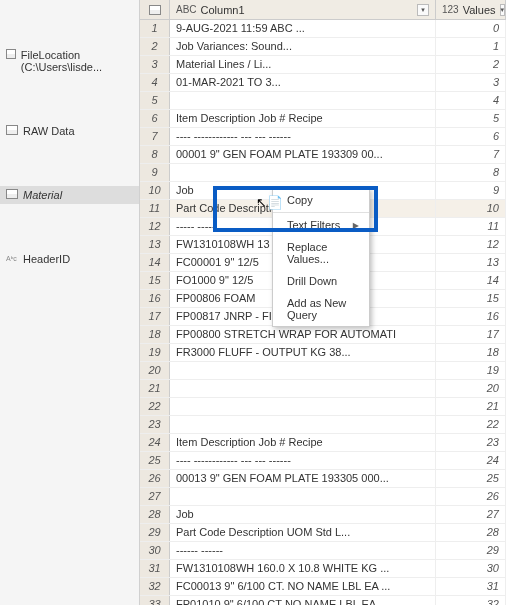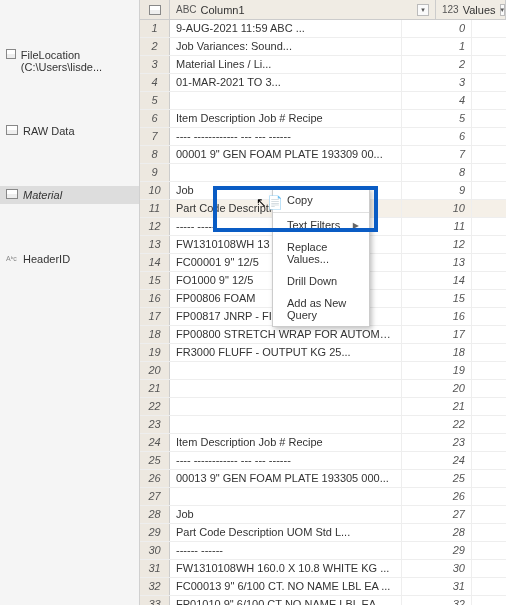--- a/index.html
+++ b/index.html
@@ -16,21 +16,21 @@
 .col-header.col1 { width: 266px; }
 .col-header.col2 { width: 70px; }
 .col-label-icon { font-size: 10px; color: #555; }
 .col-name { flex: 1; color: #333; }
 .dropdown-arrow { width: 12px; height: 12px; border: 1px solid #bbb; background: #fafafa; display: flex; align-items: center; justify-content: center; font-size: 7px; color: #555; cursor: pointer; }
 .grid { flex: 1; overflow: hidden; position: relative; }
 .row { display: flex; height: 18px; border-bottom: 1px solid #eee; background: #fff; }
 .row.sel { background: #f5f0e8; }
 .rownum { width: 30px; background: #ede8e0; border-right: 1px solid #ccc; text-align: center; color: #555; font-style: italic; padding-top: 2px; }
 .cell { padding: 2px 6px; border-right: 1px solid #eee; white-space: nowrap; overflow: hidden; text-overflow: ellipsis; color: #333; }
-.cell.c1 { width: 232px; }
+.cell.c1 { width: 266px; }
 .cell.c2 { width: 70px; text-align: right; font-style: italic; color: #555; }
 .ctx-menu { position: absolute; top: 188px; left: 272px; width: 98px; background: #fff; border: 1px solid #ccc; box-shadow: 2px 2px 5px rgba(0,0,0,0.25); z-index: 20; }
 .ctx-item { padding: 5px 10px 5px 14px; cursor: pointer; color: #333; display: flex; align-items: center; justify-content: space-between; position: relative; }
 .ctx-sep { height: 1px; background: #e0e0e0; margin: 1px 0; }
 .ctx-sub { font-size: 8px; color: #666; }
 .highlight-box { position: absolute; top: 186px; left: 213px; width: 165px; height: 46px; border: 4px solid #0a5cc4; z-index: 30; pointer-events: none; }
 .cursor-icon { position: absolute; top: 195px; left: 256px; z-index: 25; font-size: 13px; pointer-events: none; }
 .mini-icon { position: absolute; left: 275px; font-size: 9px; color: #555; pointer-events: none; z-index: 19; }
 </style>
 </head>
@@ -158,21 +158,21 @@
         <div class="cell c1">    FP00817     JNRP - FILL …  …  WHITE   EA</div>
         <div class="cell c2">16</div>
       </div>
       <div class="row">
         <div class="rownum">18</div>
         <div class="cell c1">    FP00800     STRETCH WRAP FOR AUTOMATI</div>
         <div class="cell c2">17</div>
       </div>
       <div class="row">
         <div class="rownum">19</div>
-        <div class="cell c1">    FR3000      FLUFF - OUTPUT       KG      25...</div>
+        <div class="cell c1">    FR3000      FLUFF - OUTPUT       KG      38...</div>
         <div class="cell c2">18</div>
       </div>
       <div class="row">
         <div class="rownum">20</div>
         <div class="cell c1"></div>
         <div class="cell c2">19</div>
       </div>
       <div class="row">
         <div class="rownum">21</div>
         <div class="cell c1"></div>

